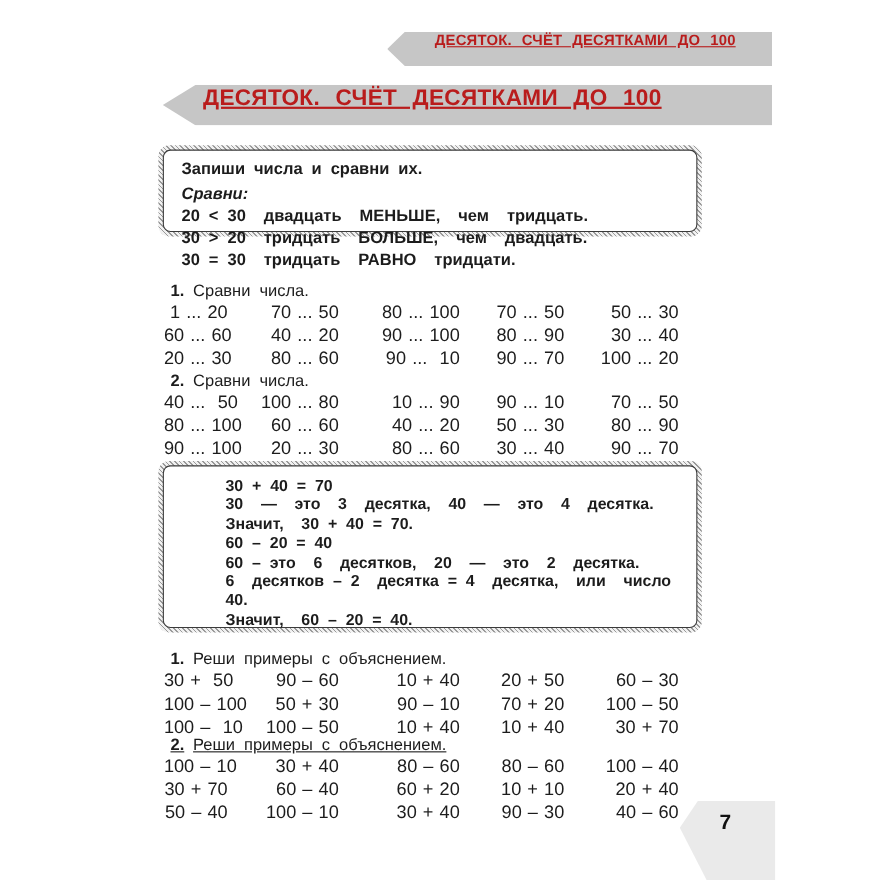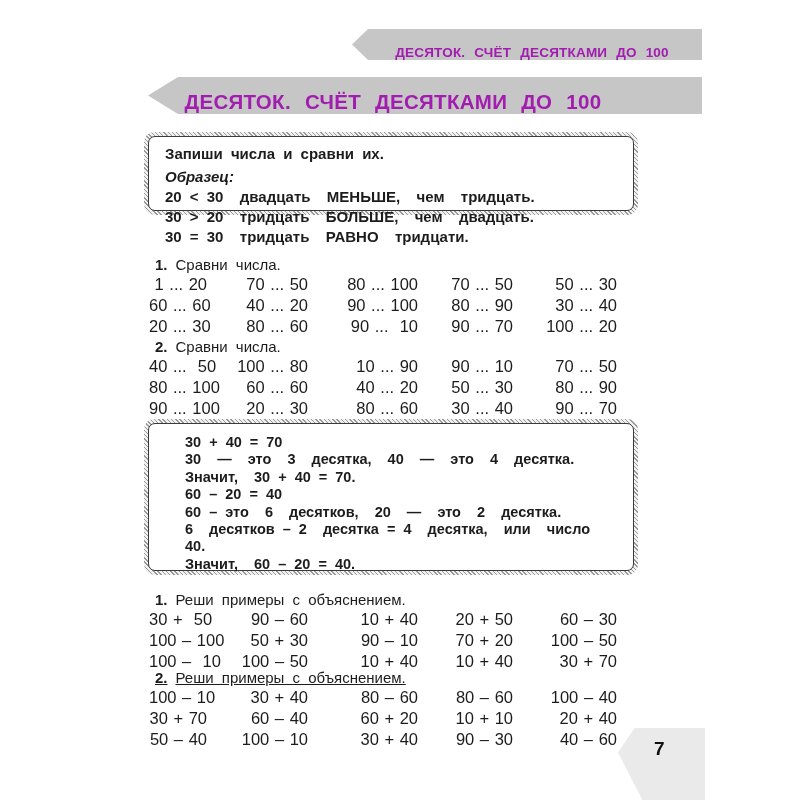--- a/index.html
+++ b/index.html
@@ -7,22 +7,22 @@
     width:800px;height:800px;position:relative;overflow:hidden;
     background:#ffffff;
     font-family:"Liberation Sans","DejaVu Sans",sans-serif;
     color:#1c1c1c;
   }
   .abs{position:absolute;}
 
   
   .banner{
     background:#c6c6c6;
-    display:flex;align-items:flex-end;justify-content:center;
-    font-weight:bold;color:#a21caf;
+    display:flex;align-items:flex-start;justify-content:center;
+    font-weight:bold;color:#b91c1c;text-decoration:underline;
   }
   .running-head{
     left:352px;top:29px;width:350px;height:31px;
     clip-path:polygon(0 50%,16px 0,100% 0,100% 100%,16px 100%);
     font-size:13.5px;word-spacing:5px;letter-spacing:.2px;
     padding-left:10px;box-sizing:border-box;
   }
   .page-title{
     left:148px;top:77px;width:554px;height:37px;
     clip-path:polygon(0 50%,30px 0,100% 0,100% 100%,30px 100%);
@@ -39,21 +39,21 @@
     background:#fff;border:1.6px solid #3a3a3a;border-radius:7px;
     box-sizing:border-box;height:100%;
   }
   .box1{left:144px;top:132px;width:494px;height:83px;}
   .box1 .boxinner{padding:8px 14px 6px 16px;}
   .box1 .line1{font-weight:bold;font-size:15px;word-spacing:4px;margin-bottom:6px;}
   .box1 .sample{font-weight:bold;font-style:italic;font-size:15px;margin-bottom:2px;}
   .box1 .ex-line{font-weight:bold;font-size:15px;word-spacing:4px;line-height:20px;white-space:pre-wrap;}
 
   .box2{left:144px;top:419px;width:494px;height:156px;}
-  .box2 .boxinner{padding:10px 10px 8px 36px;}
+  .box2 .boxinner{padding:10px 10px 8px 56px;}
   .box2 .ex-line{font-weight:bold;font-size:14.5px;word-spacing:4px;line-height:17.4px;white-space:pre-wrap;}
 
   
   .exheader{font-size:15px;word-spacing:4px;}
   .exheader .num{font-weight:bold;margin-right:8px;}
 
   
   .num-grid{
     display:grid;
     grid-template-columns:58px 101px 110px 95px 104px;
@@ -82,21 +82,21 @@
   <span>ДЕСЯТОК. СЧЁТ ДЕСЯТКАМИ ДО 100</span>
 </div>
 
 <div class="abs banner page-title">
   <span>ДЕСЯТОК. СЧЁТ ДЕСЯТКАМИ ДО 100</span>
 </div>
 
 <div class="abs hatch box1">
   <div class="boxinner">
     <div class="line1">Запиши числа и сравни их.</div>
-    <div class="sample">Образец:</div>
+    <div class="sample">Сравни:</div>
     <div>
         <div class="ex-line">20 &lt; 30  двадцать  МЕНЬШЕ,  чем  тридцать.</div>
         <div class="ex-line">30 &gt; 20  тридцать  БОЛЬШЕ,  чем  двадцать.</div>
         <div class="ex-line">30 = 30  тридцать  РАВНО  тридцати.</div>
       </div>
   </div>
 </div>
 
 <div class="abs exheader" style="left:155px;top:256px;">
   <span class="num">1.</span><span>Сравни числа.</span>

